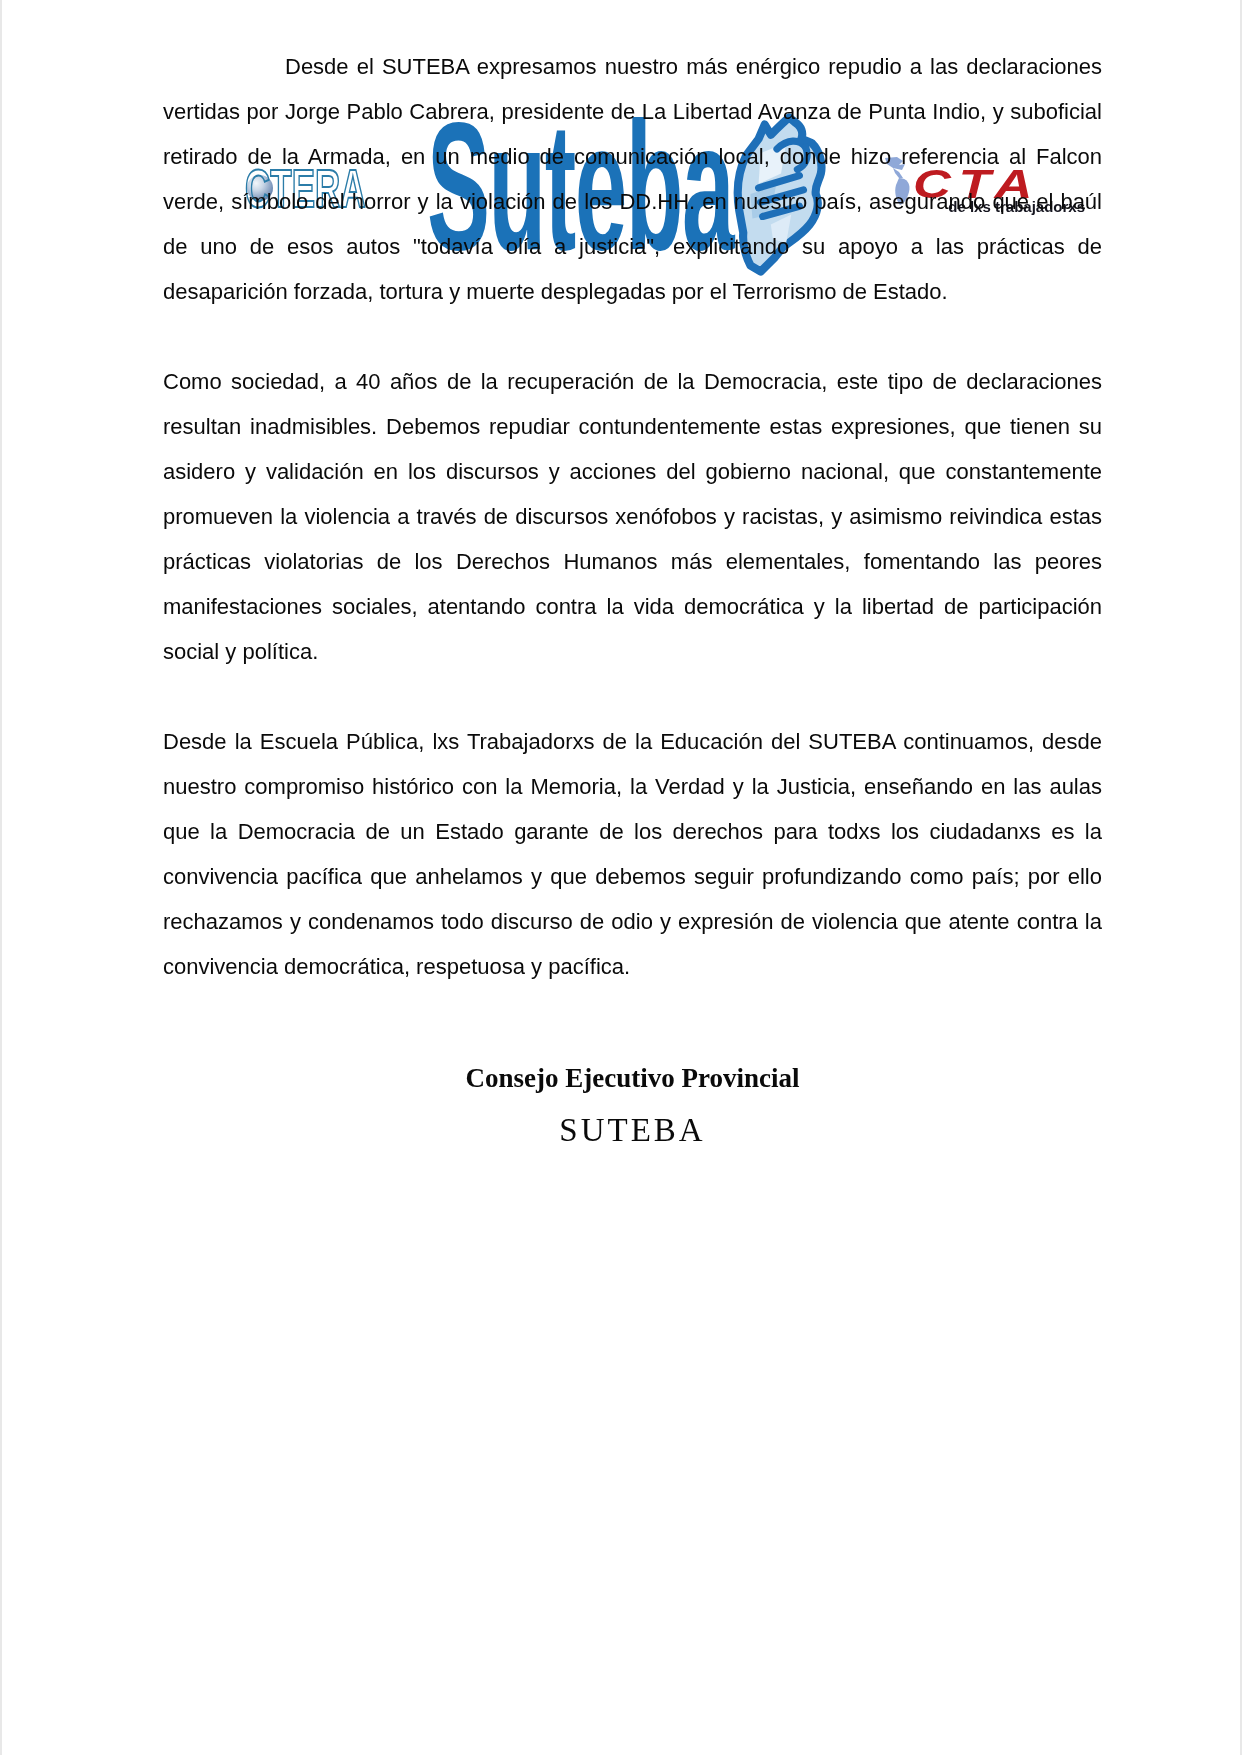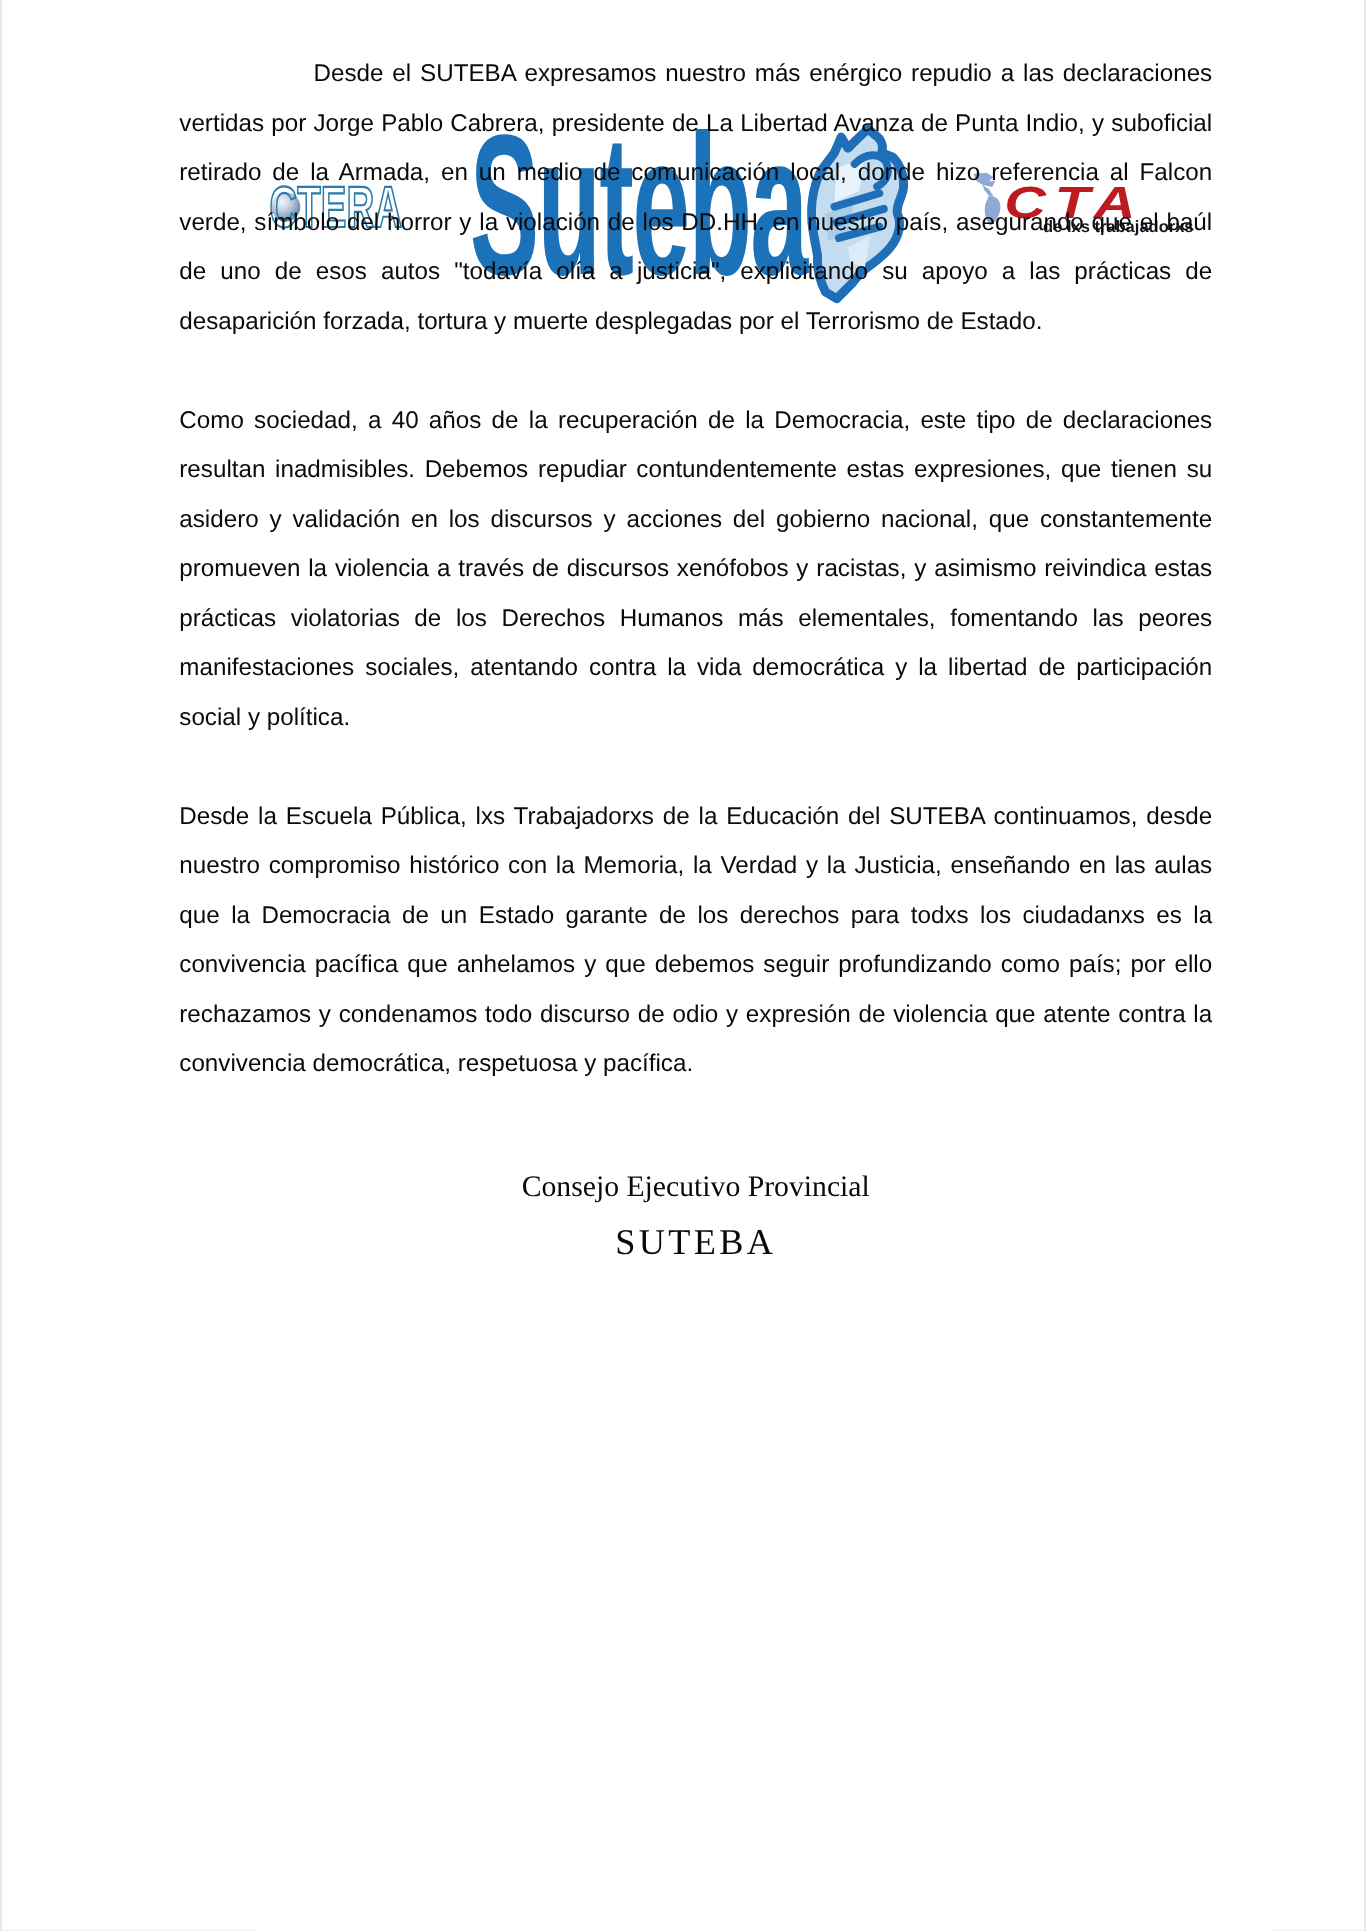--- a/index.html
+++ b/index.html
@@ -61,21 +61,21 @@
   .para{
     margin:45px 0 0 0;
     font-size:22px;line-height:45px;
     text-align:justify;text-justify:inter-word;
   }
   .para.first{margin-top:44px;text-indent:122px;}
 
   
   .sig1{
     margin:69px 0 0 0;text-align:center;
-    font-family:"Liberation Serif", serif;font-weight:normal;
+    font-family:"Liberation Serif", serif;font-weight:bold;
     font-size:27px;line-height:40px;
   }
   .sig2{
     margin:12px 0 0 0;text-align:center;
     font-family:"Liberation Serif", serif;
     font-size:33px;line-height:40px;letter-spacing:3px;
   }
 </style>
 </head>
 <body>

